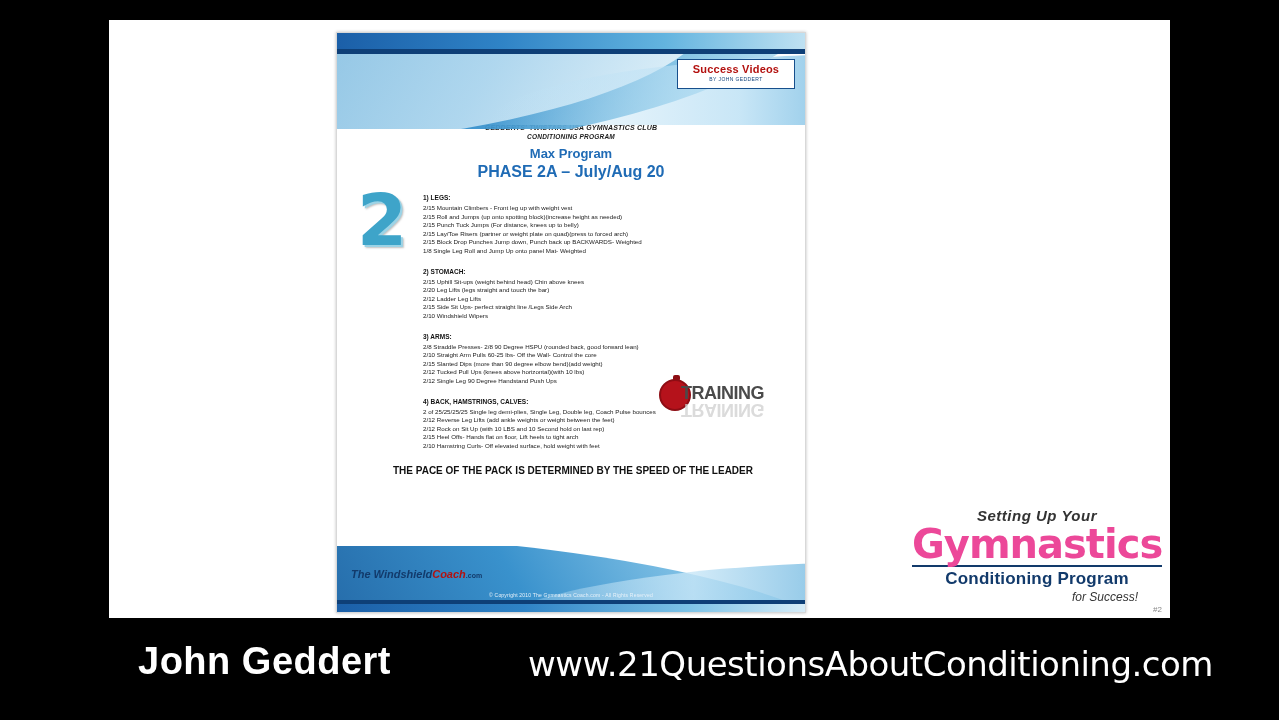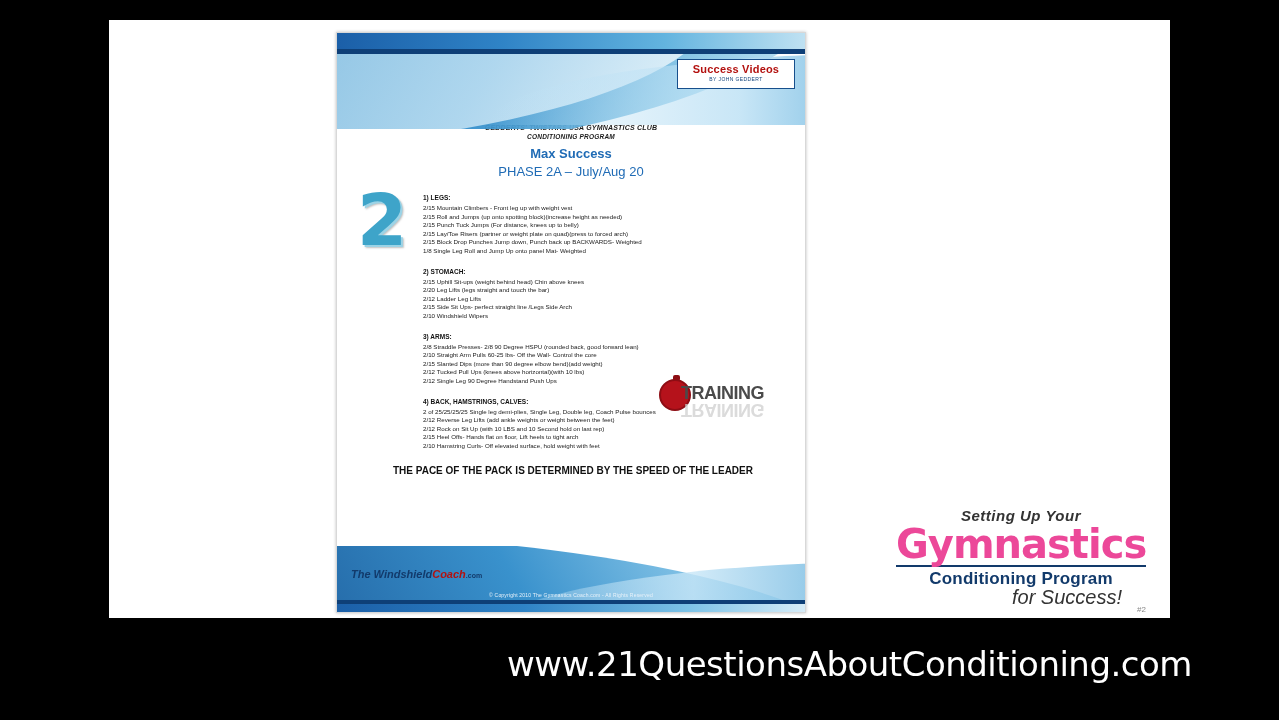--- a/index.html
+++ b/index.html
@@ -114,22 +114,22 @@
     margin-bottom: 4px;
   }
   .doc-head .t1 {
     color: #1f6bb5;
     font-weight: bold;
     font-size: 13px;
     line-height: 18px;
   }
   .doc-head .t2 {
     color: #1f6bb5;
-    font-weight: normal;
-    font-size: 13px;
+    font-weight: bold;
+    font-size: 16px;
     line-height: 18px;
   }
   .body-wrap {
     position: relative;
     padding: 10px 16px 0 18px;
   }
   .big-number {
     position: absolute;
     left: 20px; top: 6px;
     width: 62px; height: 72px;
@@ -253,21 +253,21 @@
     position: absolute;
     left: 0; bottom: 14px; width: 100%;
     text-align: center;
     font-size: 5px;
     color: #e8f2fa;
     letter-spacing: 0.2px;
   }
   
   .promo {
     position: absolute;
-    right: 24px; bottom: 6px;
+    right: 8px; bottom: 6px;
     width: 250px; height: 105px;
     text-align: center;
   }
   .promo .p1 {
     font-size: 15px;
     font-style: italic;
     font-weight: bold;
     color: #333333;
     line-height: 17px;
     letter-spacing: 0.5px;
@@ -281,21 +281,21 @@
     font-family: "DejaVu Sans", sans-serif;
   }
   .promo .p3 {
     font-size: 17px;
     font-weight: bold;
     color: #123a6b;
     line-height: 19px;
     letter-spacing: 0.2px;
   }
   .promo .p4 {
-    font-size: 20px;
+    font-size: 12px;
     font-style: italic;
     color: #333333;
     line-height: 18px;
     text-align: right;
     padding-right: 24px;
   }
   .promo .rule {
     height: 2px;
     background: #123a6b;
     margin: 1px 0 2px 0;
@@ -316,21 +316,21 @@
   .footer .name {
     position: absolute;
     left: 138px; top: 22px;
     color: #ffffff;
     font-size: 38px;
     font-weight: bold;
     letter-spacing: 0.5px;
   }
   .footer .url {
     position: absolute;
-    left: 507px; top: 26px;
+    left: 528px; top: 26px;
     color: #ffffff;
     font-size: 34px;
     letter-spacing: -0.5px;
     font-family: "DejaVu Sans", sans-serif;
   }
 </style>
 </head>
 <body>
 
 <div class="screen">
@@ -347,21 +347,21 @@
         <div class="band2"></div>
         <div class="logo-badge">
           <div class="lb-main">Success Videos</div>
           <div class="lb-sub">BY JOHN GEDDERT</div>
         </div>
       </div>
 
       <div class="doc-head">
         <div class="club">GEDDERTS' TWISTARS USA GYMNASTICS CLUB</div>
         <div class="prog">CONDITIONING PROGRAM</div>
-        <div class="t1">Max Success</div>
+        <div class="t1">Max Program</div>
         <div class="t2">PHASE 2A – July/Aug 20</div>
       </div>
 
       <div class="body-wrap">
         <div class="big-number">2</div>
 
         <div class="stamp">
           <div class="circle"></div>
           <div class="word-shadow">TRAINING</div>
           <div class="word">TRAINING</div>
@@ -428,16 +428,17 @@
       <div class="p2">Gymnastics</div>
       <div class="rule"></div>
       <div class="p3">Conditioning Program</div>
       <div class="p4">for Success!</div>
       <div class="corner">#2</div>
     </div>
 
   </div>
 
   <div class="footer">
+    <div class="name">John Geddert</div>
     <div class="url">www.21QuestionsAboutConditioning.com</div>
   </div>
 
 </div>
 
 </body></html>

